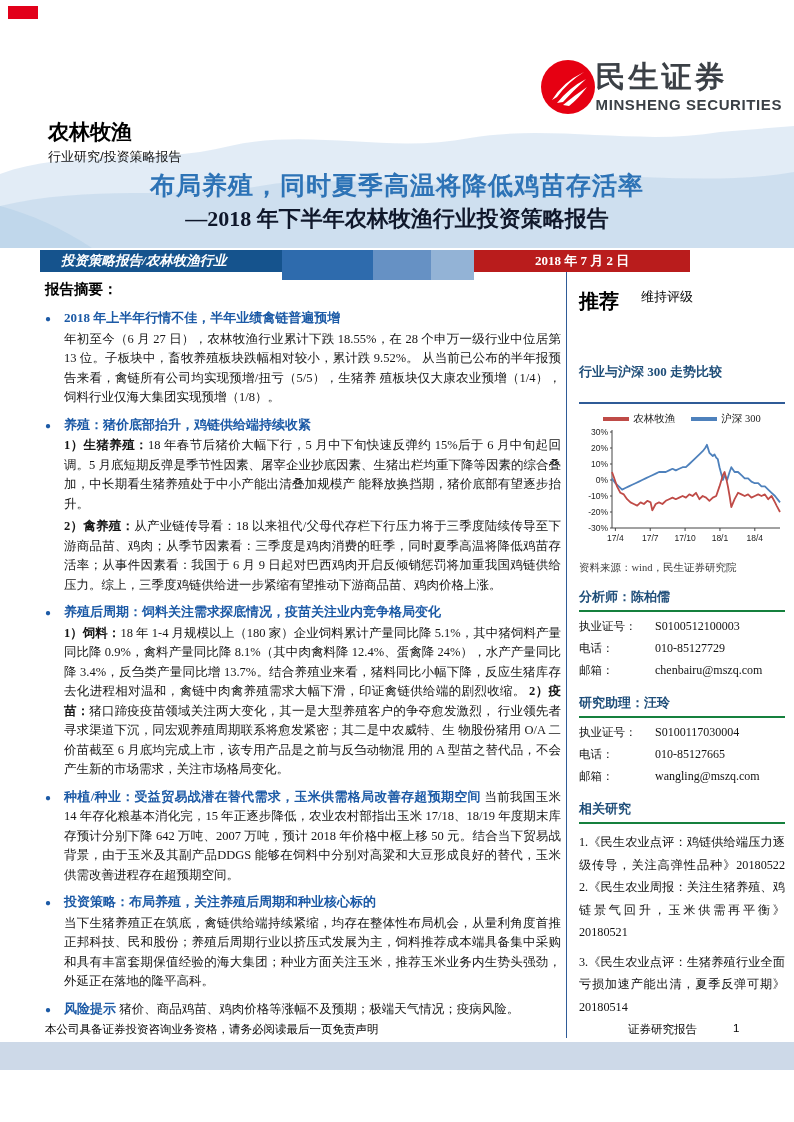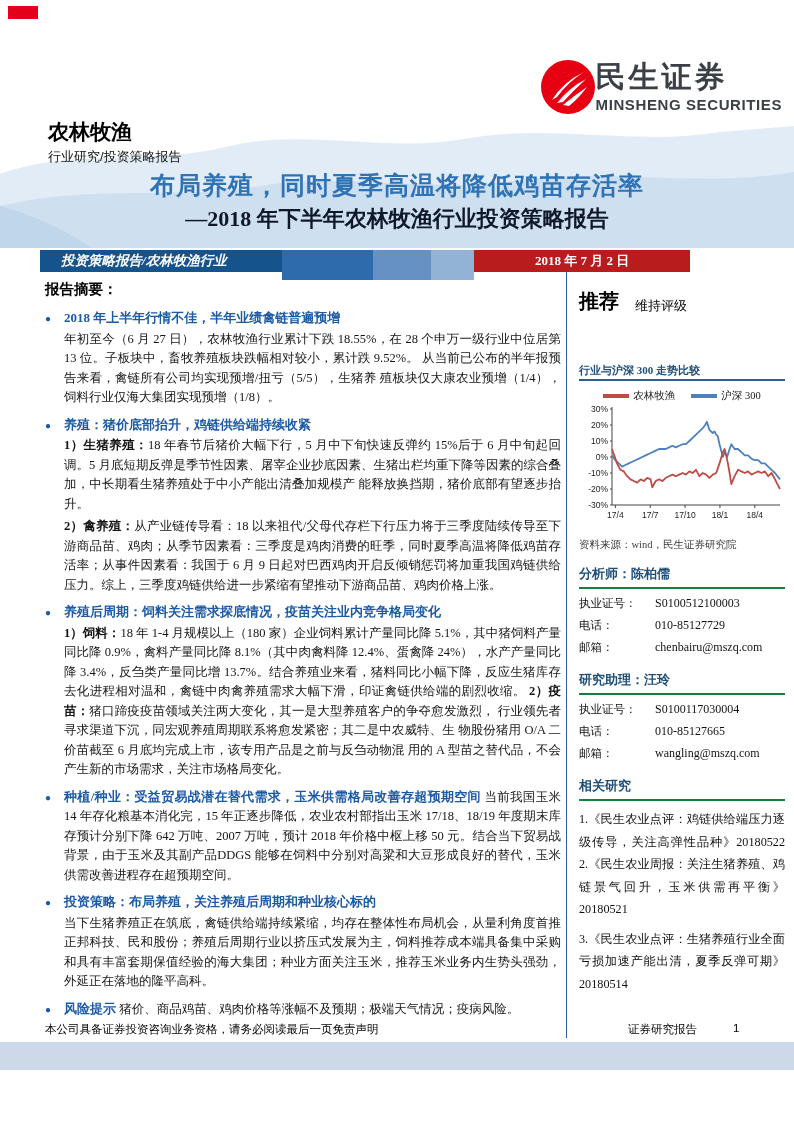--- a/index.html
+++ b/index.html
@@ -36,24 +36,24 @@
   .summary-heading{font-size:14.5px;font-weight:bold;color:#000;margin:0 0 9px 0;}
   .section{position:relative;padding-left:19px;margin-bottom:7px;}
   .sec-heading{position:relative;font-size:13px;font-weight:bold;color:#1c5aa6;line-height:19.5px;margin-bottom:2px;}
   .sec-title{font-size:13px;font-weight:bold;color:#1c5aa6;}
   .bullet{position:absolute;left:-19px;top:1px;color:#1c5aa6;font-size:10px;}
   .sec-para{position:relative;margin:0 0 3px 0;font-size:12.5px;line-height:19.5px;text-align:justify;color:#151515;}
   .lead{font-weight:bold;}
   
   .divider{left:566px;top:272px;width:1px;height:766px;background:#2f5b97;z-index:1;}
   .sidebar{left:579px;top:288px;width:206px;z-index:2;}
-  .rating-row{display:flex;align-items:flex-end;gap:16px;}
+  .rating-row{display:flex;align-items:flex-start;gap:22px;}
   .rating{font-size:20px;font-weight:bold;color:#000;}
   .rating-note{font-size:13px;color:#000;}
-  .chart-title{margin-top:48px;font-size:11px;font-weight:bold;color:#1f4e79;padding-bottom:1px;border-bottom:2px solid #2f5b97;}
+  .chart-title{margin-top:48px;font-size:13px;font-weight:bold;color:#1f4e79;padding-bottom:21px;border-bottom:2px solid #2f5b97;}
   .legend{display:flex;justify-content:center;gap:16px;margin-top:8px;font-size:10.5px;color:#222;align-items:center;}
   .legend-item{display:flex;align-items:center;gap:4px;}
   .legend-swatch{width:26px;height:3.5px;display:inline-block;}
   .chart-source{font-size:10.5px;color:#3a3a3a;margin-top:3px;}
   .block-heading{font-size:13px;font-weight:bold;color:#1f4e79;margin-top:13px;padding-bottom:4px;border-bottom:2px solid #15803d;}
   .info-rows{margin-top:3px;}
   .info-row{display:flex;font-size:11.5px;line-height:22px;color:#111;}
   .info-label{width:76px;flex:none;}
   .info-value{font-size:12px;}
   .related-items p{font-size:12.2px;line-height:22.5px;text-align:justify;color:#111;margin:7px 0;}

